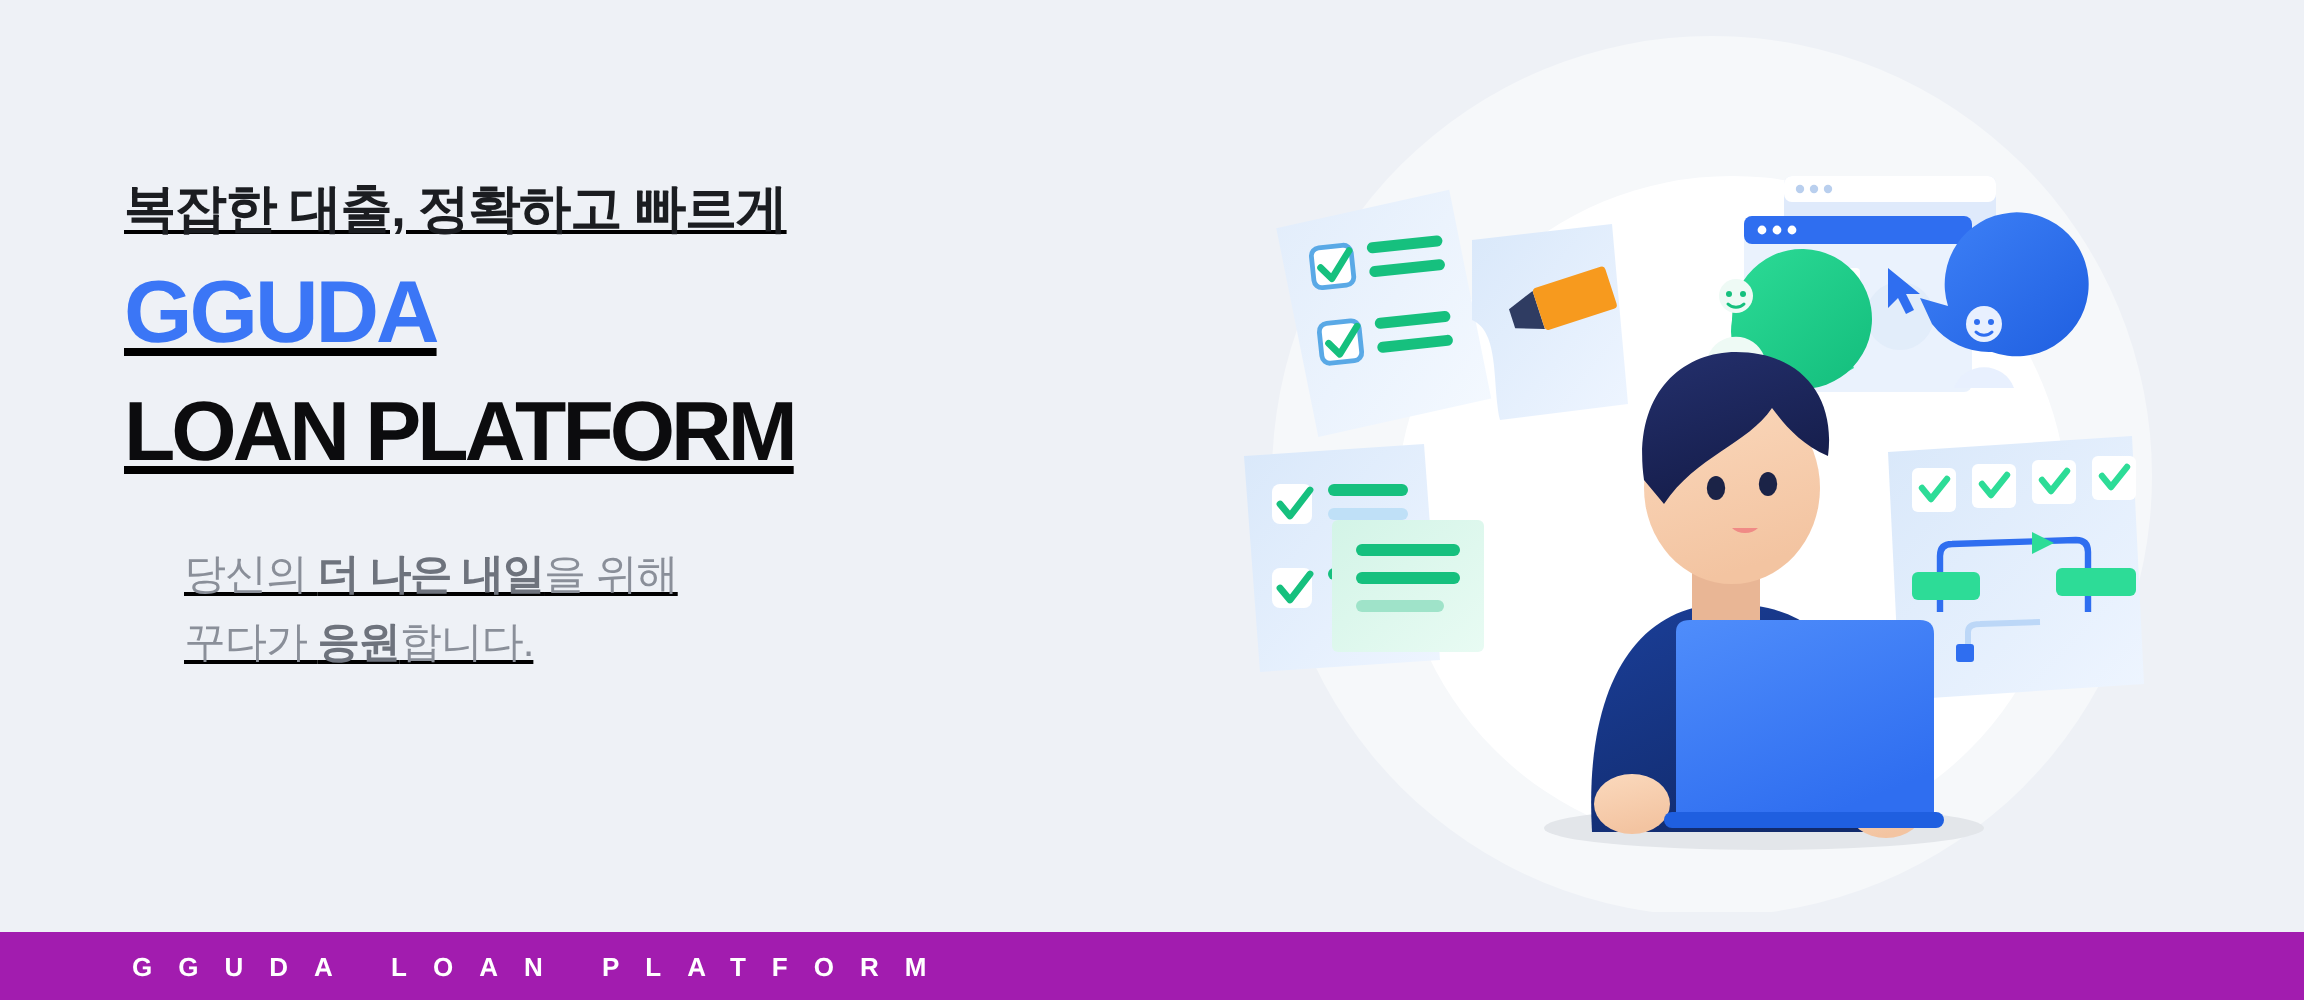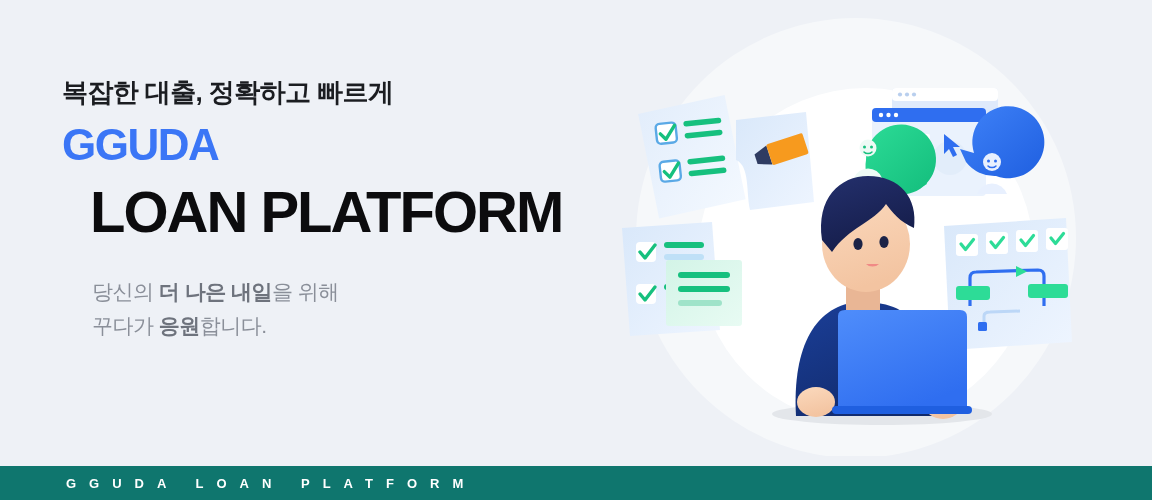--- a/index.html
+++ b/index.html
@@ -14,68 +14,68 @@
   .banner {
     position:absolute; inset:0;
     width:1152px; height:500px;
     background:#eef1f6;
     overflow:hidden;
   }
 
   
   .copy {
     position:absolute;
-    left:62px; top:76px;
+    left:62px; top:88px;
     width:560px;
+    text-decoration:underline;
   }
   .eyebrow {
     font-size:26px;
     font-weight:700;
     color:#1b1d21;
     letter-spacing:-0.6px;
     line-height:1.25;
     white-space:nowrap;
   }
   .brand {
     margin-top:14px;
     font-size:44px;
     font-weight:800;
     color:#3b76f6;
     letter-spacing:-1.5px;
     line-height:1.0;
     white-space:nowrap;
   }
   .product {
     margin-top:16px;
-    font-size:58px;
+    font-size:42px;
     font-weight:800;
     color:#0c0c0e;
     letter-spacing:-2px;
     line-height:1.0;
     white-space:nowrap;
-    margin-left:28px;
   }
   .tagline {
     margin-top:34px;
     font-size:21px;
     color:#8a8f99;
     line-height:1.62;
     letter-spacing:-0.5px;
     font-weight:400;
     margin-left:30px;
   }
   .tagline .em { font-weight:700; color:#6e737d; }
   .tagline-line { white-space:nowrap; }
 
   
   .ribbon {
     position:absolute;
     left:0; bottom:0;
     width:1152px; height:34px;
-    background:#0f766e;
+    background:#a21caf;
     display:flex;
     align-items:center;
   }
   .ribbon-text {
     padding-left:66px;
     color:#ffffff;
     font-size:13px;
     font-weight:600;
     letter-spacing:13px;
     white-space:nowrap;

